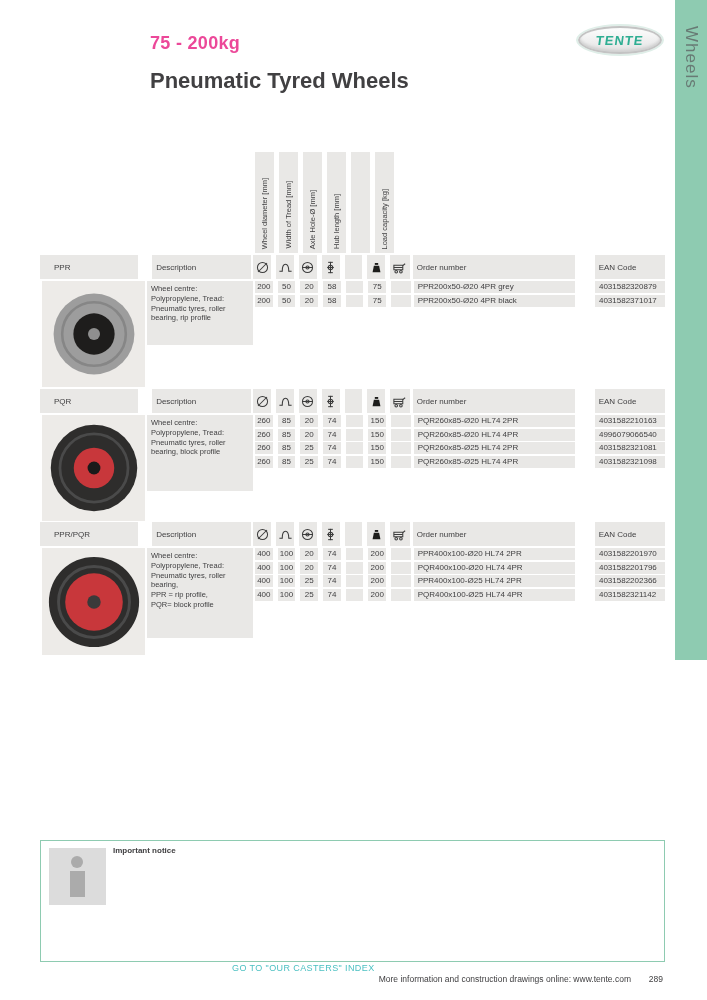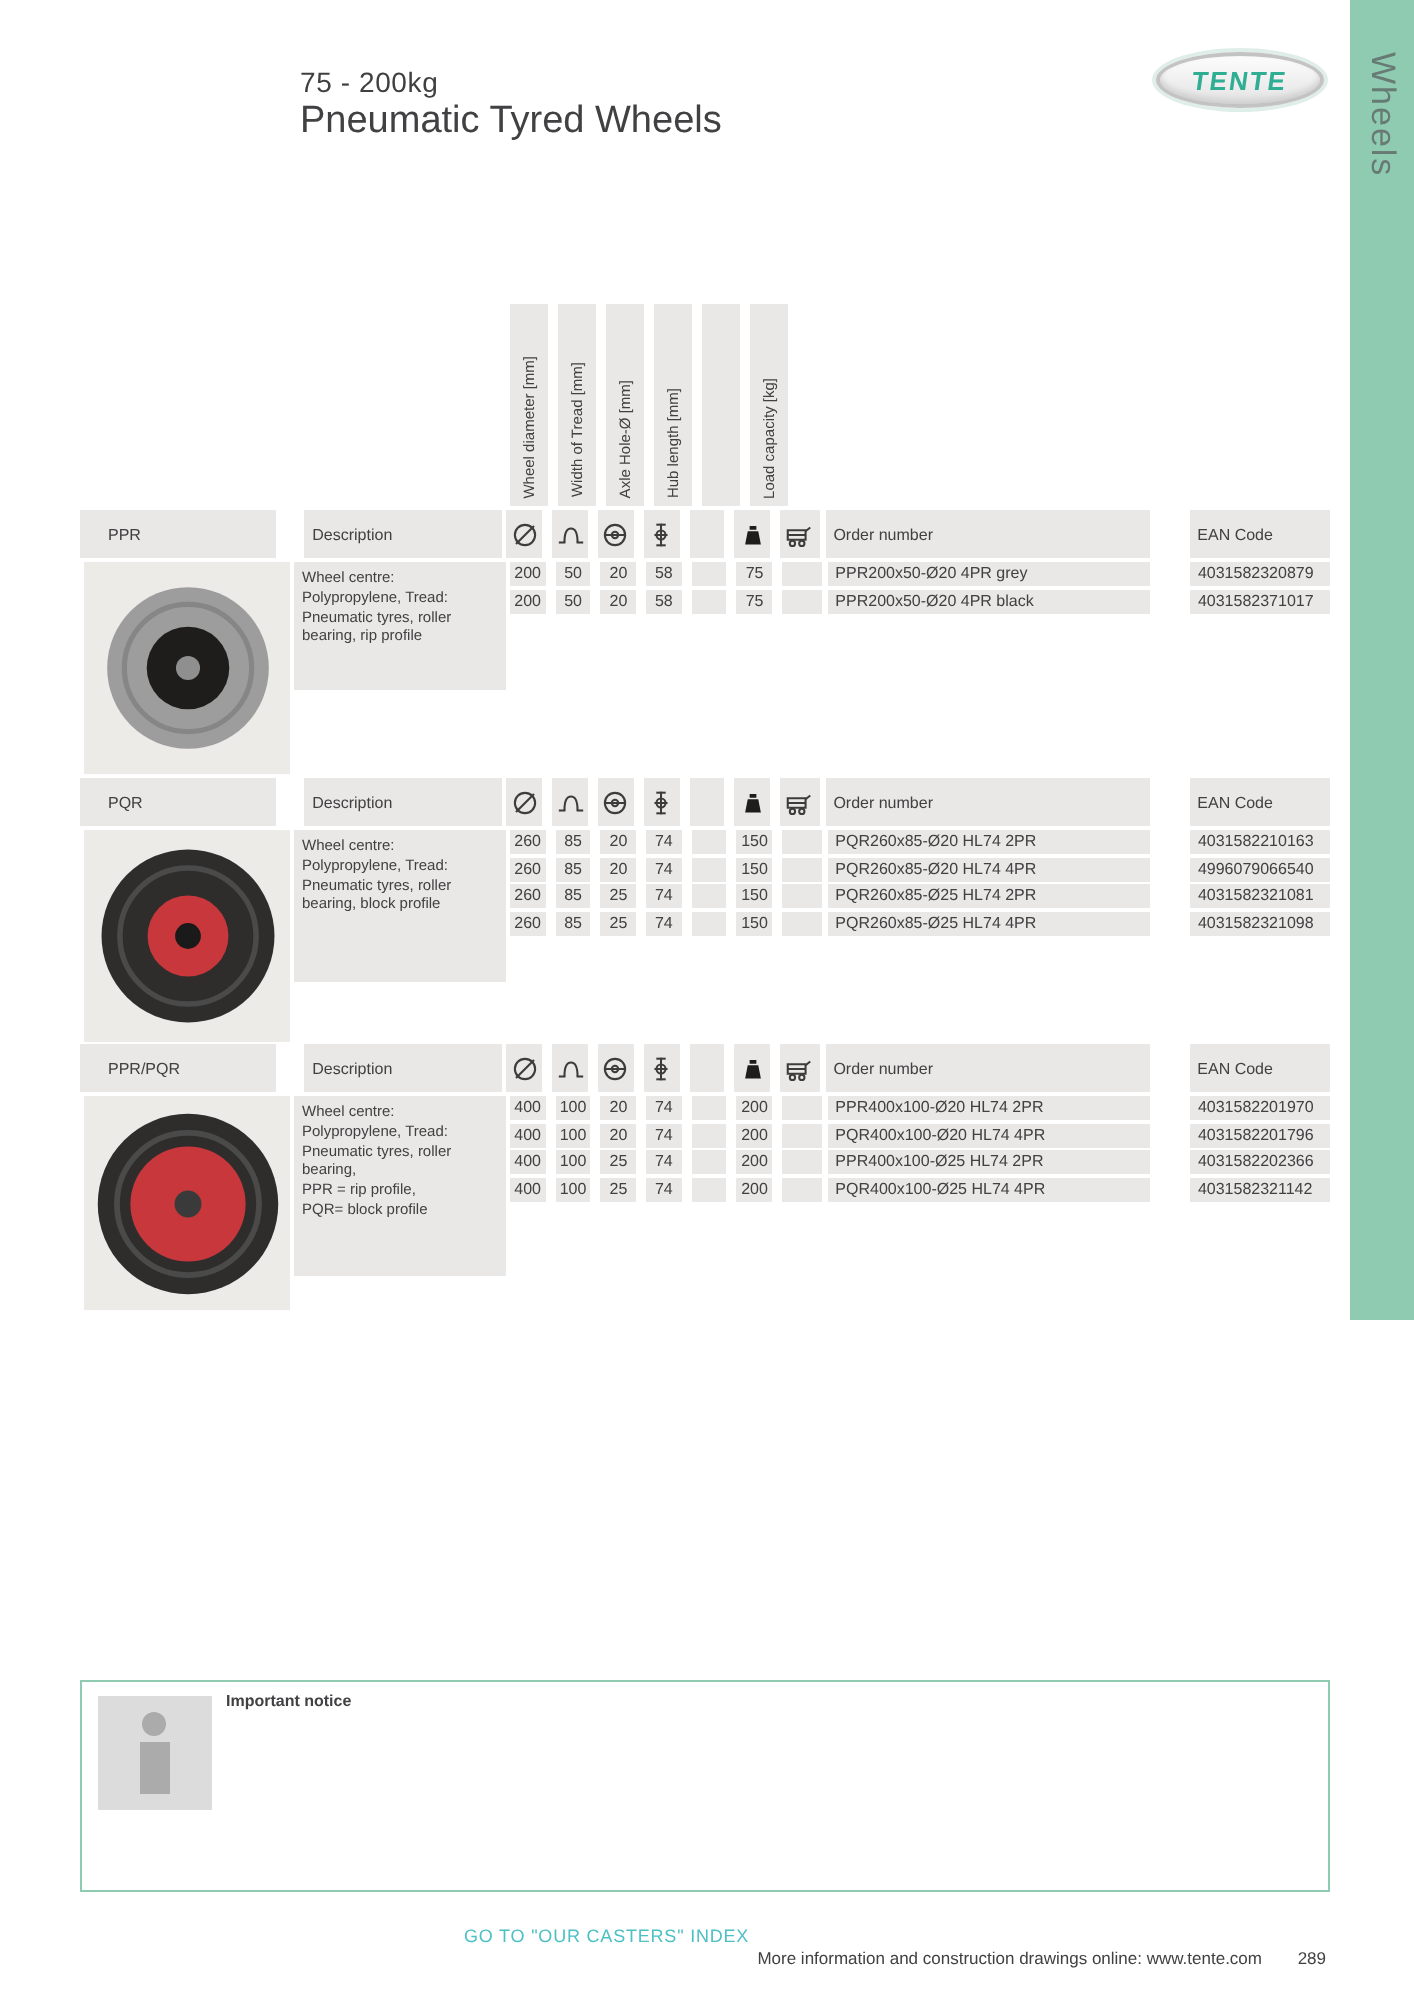--- a/index.html
+++ b/index.html
@@ -1,22 +1,22 @@
 <!DOCTYPE html>
 <html><head>
 <meta charset="utf-8">
 <style>
   *{margin:0;padding:0;box-sizing:border-box}
   html,body{width:707px;height:1000px}
   body{position:relative;background:#fff;font-family:"Liberation Sans",sans-serif;color:#414042;overflow:hidden}
 
   
   .title-block{position:absolute;left:150px;top:33px}
-  .title-range{font-size:14px;font-weight:400;color:#404040;letter-spacing:.3px}
-  .title-main{font-size:19px;font-weight:400;color:#414042;margin-top:1px}
+  .title-range{font-size:18px;font-weight:700;color:#ec4899;letter-spacing:.3px}
+  .title-main{font-size:22px;font-weight:700;color:#414042;margin-top:14px}
   .logo{position:absolute;left:578px;top:26px;width:84px;height:28px;border-radius:50%;
         background:linear-gradient(#fdfdfd,#e3e3e3);border:2px solid #c3c3c3;
         box-shadow:0 0 0 2px #dfeee8, inset 0 -2px 3px #cfcfcf;display:flex;align-items:center;justify-content:center}
   .logo span{color:#2fae93;font-weight:bold;font-size:13px;letter-spacing:1px;transform:skewX(-8deg)}
   .side-strip{position:absolute;right:0;top:0;width:32px;height:660px;background:#8ecbb1}
   .side-strip span{writing-mode:vertical-rl;font-size:17px;color:#58595b;opacity:.7;letter-spacing:1px;
                    display:block;margin:26px auto 0 auto}
 
   
   .vlabels{position:absolute;left:255px;top:152px;display:flex}
@@ -52,21 +52,21 @@
   
   .t0 .wheel{width:86px;height:86px}
   .t1 .wheel{width:92px;height:92px}
   .t2 .wheel{width:96px;height:96px}
   .t0 .w-tyre{fill:#9d9d9d}.t0 .w-ring{stroke:#868686}.t0 .w-hub{fill:#1e1d1c}.t0 .w-axle{fill:#8f8f8f}
   .t1 .w-tyre{fill:#2e2d2c}.t1 .w-ring{stroke:#4a4a4a}.t1 .w-hub{fill:#c8373b}.t1 .w-axle{fill:#1a1a1a}
   .t2 .w-tyre{fill:#2e2d2c}.t2 .w-ring{stroke:#4a4a4a}.t2 .w-hub{fill:#c8373b}.t2 .w-axle{fill:#3a3a3a}
   .t1 .w-hub{r:22px}.t2 .w-hub{r:30px}
 
   
-  .notice{position:absolute;left:40px;top:840px;width:625px;height:106px;border:1px solid #8ecbb1;background:#fff}
+  .notice{position:absolute;left:40px;top:840px;width:625px;height:122px;border:1px solid #8ecbb1;background:#fff}
   .nsquare{position:absolute;left:8px;top:7px;width:57px;height:57px;background:#dcdcdc}
   .idot{position:absolute;left:22px;top:8px;width:12px;height:12px;border-radius:50%;background:#ababab}
   .istem{position:absolute;left:21px;top:23px;width:15px;height:26px;background:#ababab}
   .ntext{position:absolute;left:72px;top:5px;width:120px}
   .ntitle{font-size:8px;font-weight:bold;margin-bottom:2px}
   .nbody{font-size:8px;line-height:1.35;white-space:pre-line}
 
   
   .foot-link{position:absolute;left:232px;top:963px;font-size:9px;color:#4cc0c2;letter-spacing:.4px}
   .foot-info{position:absolute;right:76px;top:974px;font-size:8.5px;color:#414042}

